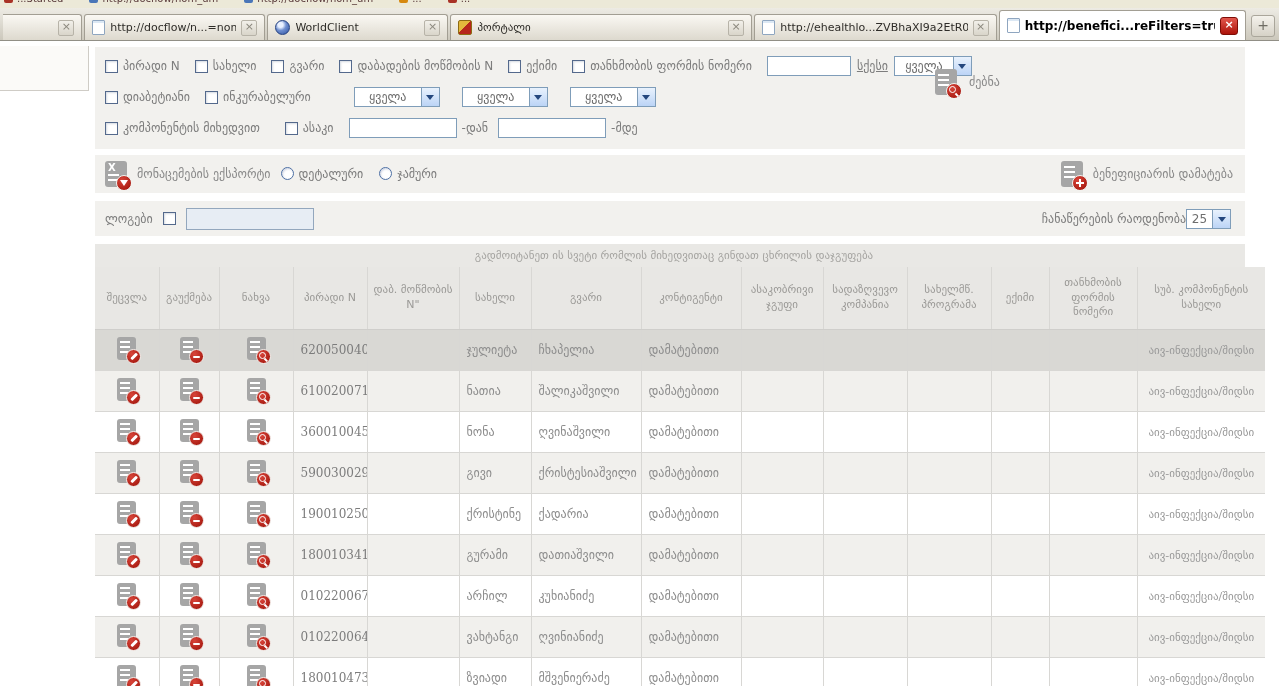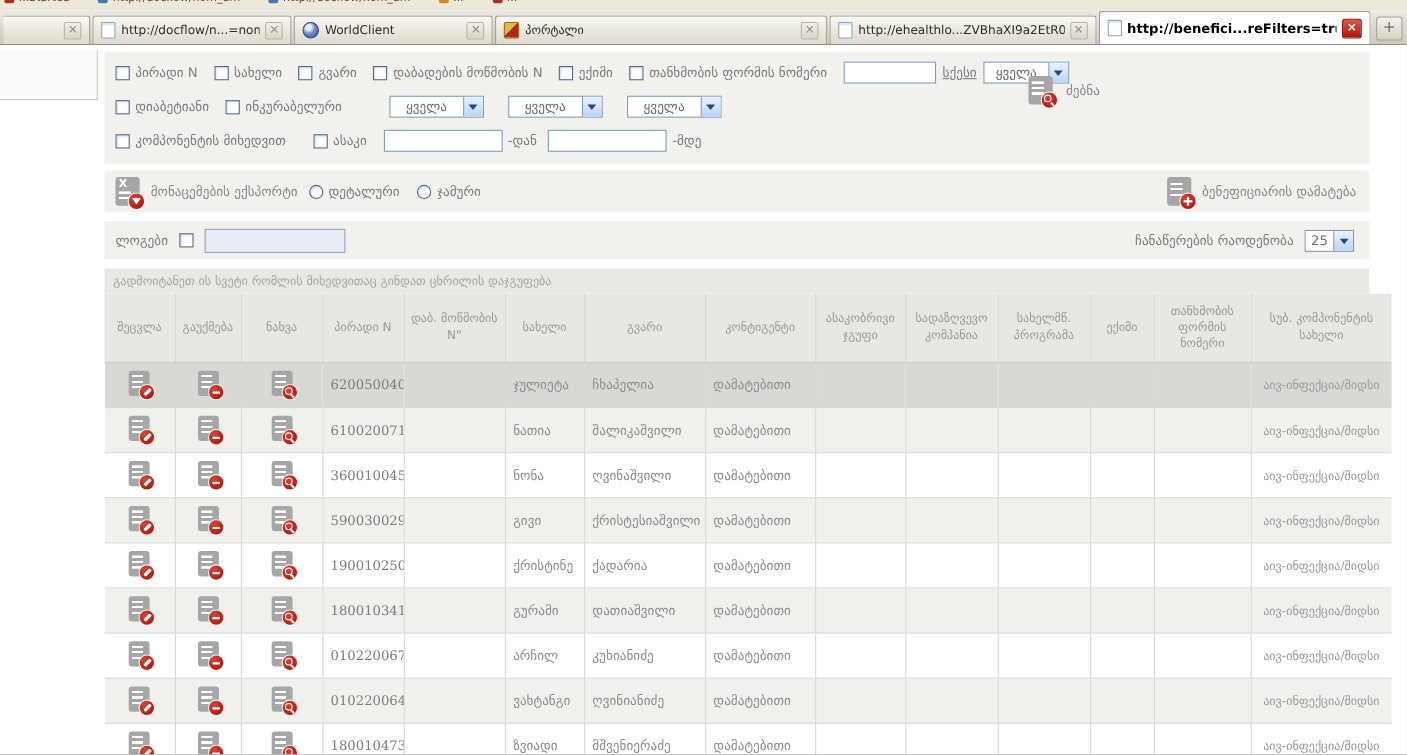--- a/index.html
+++ b/index.html
@@ -44,21 +44,21 @@
   .content{position:absolute;left:95px;top:6px;width:1150px;}
   
   .filters{position:relative;background:#f2f1ee;padding:7px 10px 9px;}
   .f-row{display:flex;align-items:center;min-height:24px;}
   .f-row + .f-row{margin-top:7px;}
   .f-label{font-size:12px;color:#7d7d7d;}
   .cb-item{display:flex;align-items:center;gap:5px;margin-right:15px;}
   .cb{width:13px;height:13px;background:#fff;border:1px solid #54698c;box-sizing:border-box;
       box-shadow:inset 1px 1px 2px rgba(90,110,140,.25);flex:0 0 auto;}
   .cb-label{font-size:12px;color:#7d7d7d;white-space:nowrap;}
-  .rad-item{display:flex;align-items:flex-end;gap:5px;margin-right:16px;}
+  .rad-item{display:flex;align-items:flex-start;gap:5px;margin-right:16px;}
   .rad{width:13px;height:13px;border-radius:50%;background:#fff;border:1px solid #4d6fa3;
        box-sizing:border-box;box-shadow:inset 1px 1px 2px rgba(90,110,160,.3);}
   .xinput{height:20px;border:1px solid #7f9db9;background:#fff;box-sizing:border-box;
           font-size:12px;padding:0 3px;font-family:inherit;}
   .xselect{height:20px;border:1px solid #7f9db9;background:#fff;display:inline-flex;
            align-items:center;box-sizing:border-box;text-align:center;}
   .xsel-val{flex:1;font-size:12px;color:#6e6e6e;padding:0 4px;overflow:hidden;white-space:nowrap;}
   .xsel-btn{width:17px;height:18px;border-left:1px solid #7f9db9;flex:0 0 auto;
             background:linear-gradient(#e9f2fd,#bcd4f6);display:flex;align-items:center;justify-content:center;}
   .xsel-arrow{width:0;height:0;border-left:4px solid transparent;border-right:4px solid transparent;
@@ -88,23 +88,23 @@
                     transform:rotate(45deg);}
   .icon-btn{display:inline-block;}
   .act-label{font-size:12px;color:#8a8a8a;white-space:nowrap;}
   .search-btn{position:absolute;left:840px;top:22px;display:flex;align-items:center;gap:12px;}
   .export-row{margin-top:6px;background:#f2f1ee;height:38px;display:flex;align-items:center;
               padding:0 12px 0 10px;}
   .export-btn,.add-btn{display:flex;align-items:center;gap:10px;}
   .export-radios{display:flex;align-items:center;margin-left:10px;}
   .logs-row{margin-top:8px;background:#f2f1ee;height:35px;display:flex;align-items:center;
             padding:0 14px 0 10px;gap:10px;}
-  .records{display:flex;align-items:center;gap:10px;margin-left:auto;}
+  .records{display:flex;align-items:center;gap:0;margin-left:auto;}
   .hint-bar{margin-top:8px;background:#e9e8e5;height:23px;line-height:23px;font-size:11px;
-            color:#a5a4a1;padding-left:8px;}
+            color:#a5a4a1;padding-left:8px;text-align:center;}
   
   table.grid{border-collapse:collapse;table-layout:fixed;width:1150px;margin-top:0;}
   .grid th{height:58px;background:#e8e7e4;color:#9b9a97;font-size:11px;font-weight:normal;
            border-right:1px solid #d8d7d4;border-bottom:1px solid #cfcecb;padding:2px 4px;
            text-align:center;vertical-align:middle;line-height:1.35;}
   .grid td{height:40px;border-right:1px solid #d8d7d4;border-bottom:1px solid #d8d7d4;
            font-size:12px;color:#8e8e8e;padding:0 7px;overflow:hidden;white-space:nowrap;}
   .grid th:last-child,.grid td:last-child{border-right:none;}
   .grid td.c{text-align:center;}
   .grid td.l{text-align:left;}

